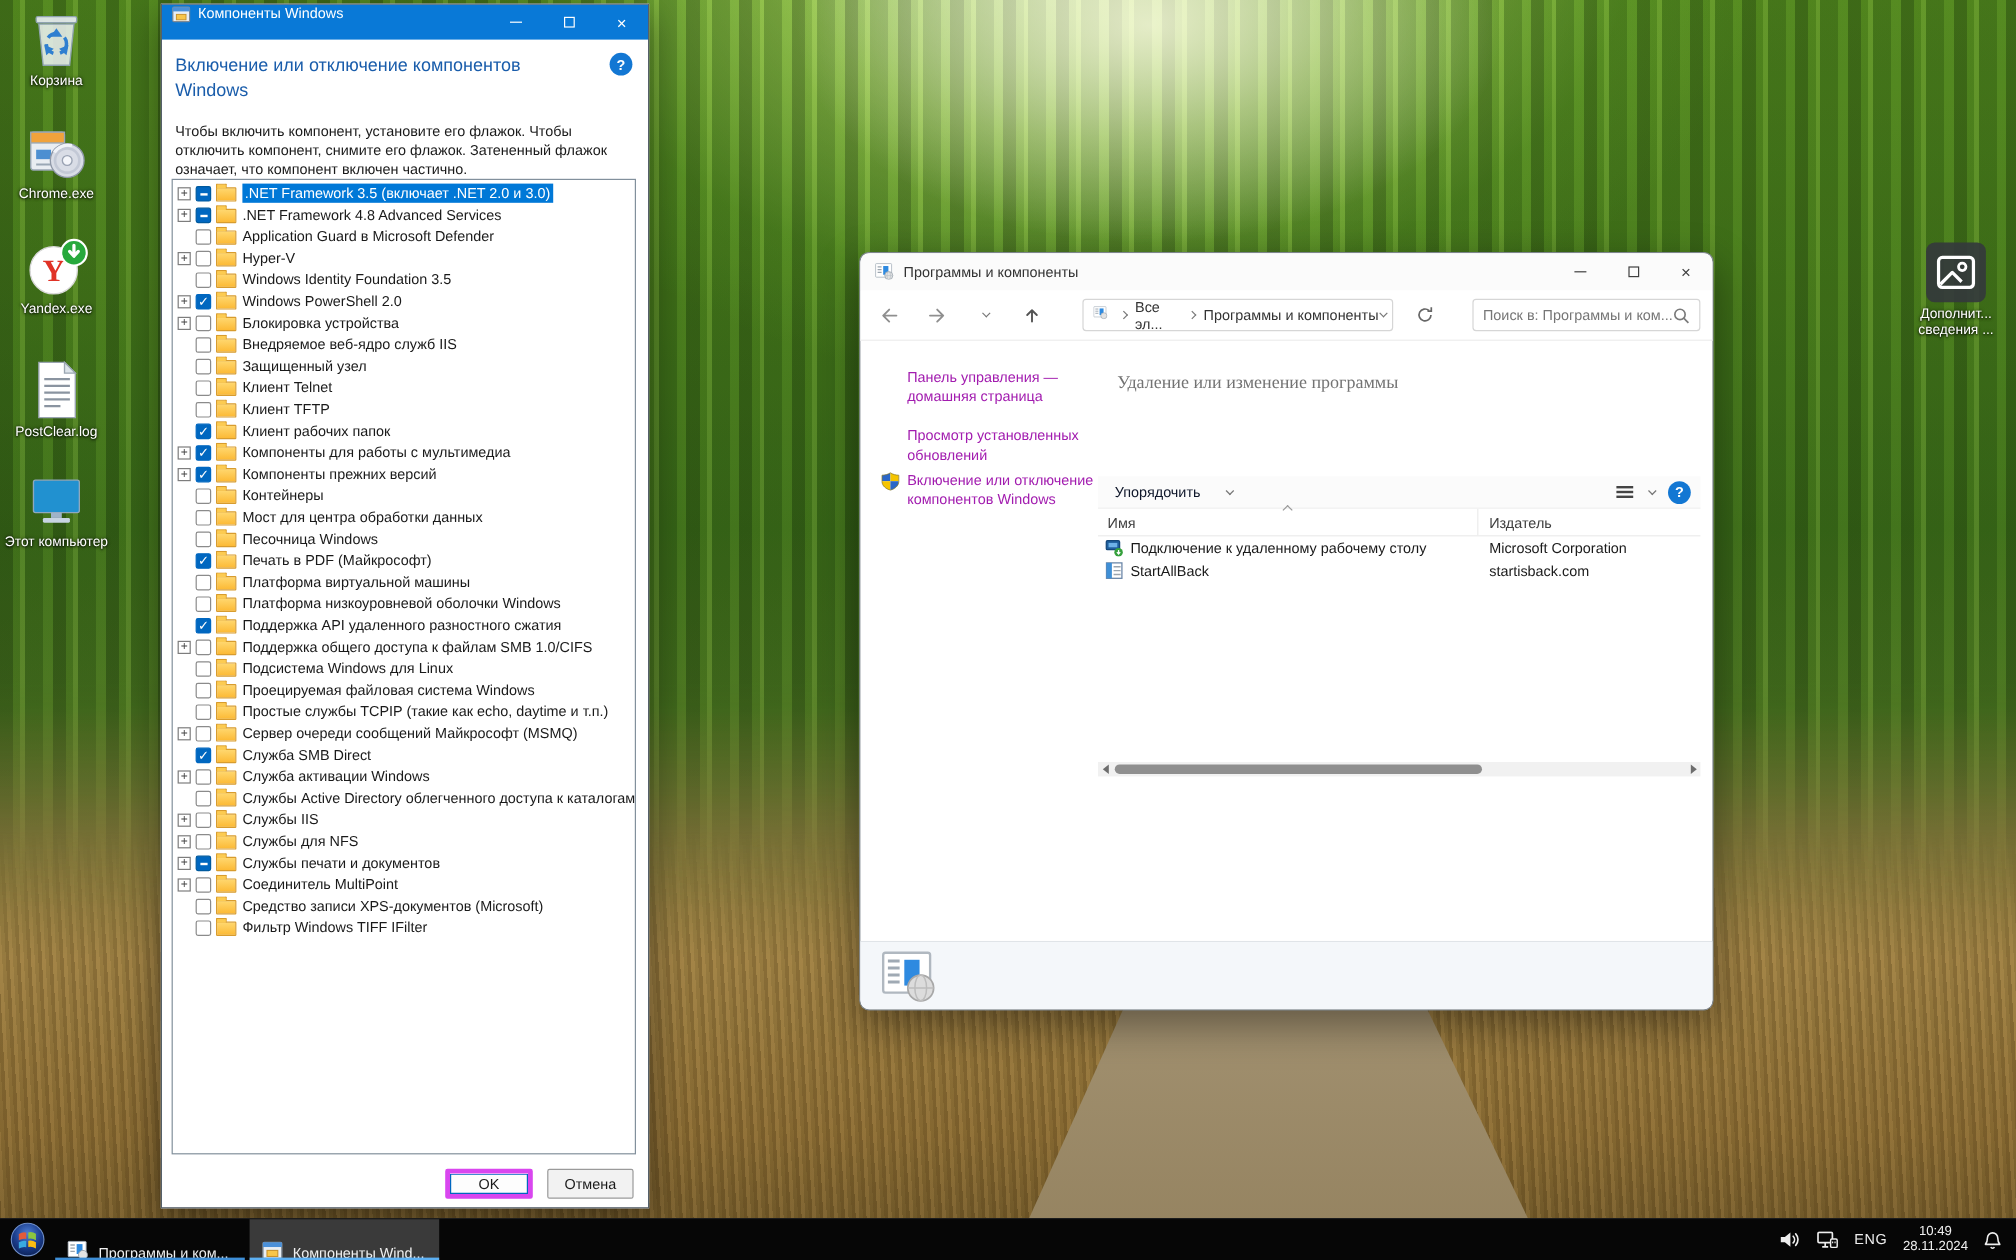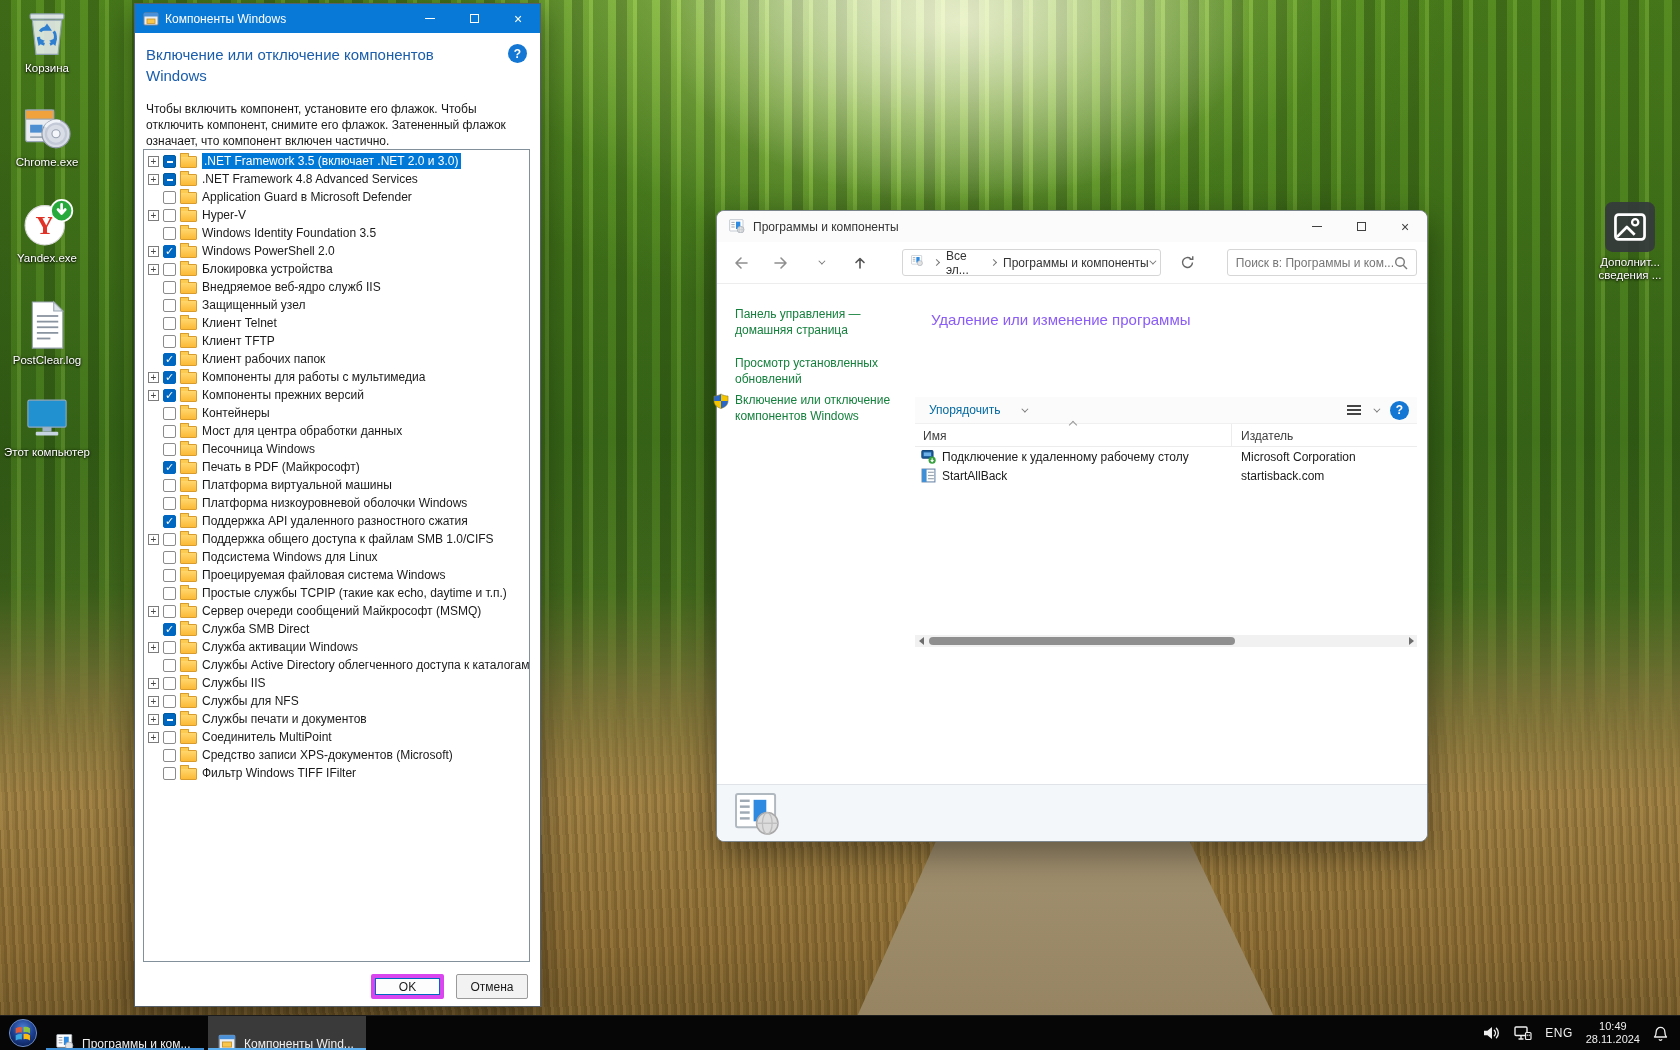--- a/index.html
+++ b/index.html
@@ -44,21 +44,21 @@
   .desk-col .desk-item:nth-child(5){ top:390px; }
   .desk-glyph { width:54px; height:54px; margin:0 auto; }
   .desk-glyph svg { width:100%; height:100%; }
   .desk-label { margin-top:2px; font-size:11.5px; color:#fff; line-height:13px;
     text-shadow:0 1px 2px rgba(0,0,0,.9), 0 0 3px rgba(0,0,0,.7); white-space:pre-line; }
   .desk-right { position:absolute; top:200px; right:4px; width:92px; z-index:1; text-align:center; }
 
   
   .dlg { position:absolute; left:134px; top:3px; width:407px; height:1004px; z-index:5;
     background:#fff; border:1px solid #55606a; box-shadow:0 10px 30px rgba(0,0,0,.45); }
-  .dlg-titlebar { height:29px; background:#0979d7; display:flex; align-items:center; color:#fff; }
+  .dlg-titlebar { height:29px; background:#0979d7; display:flex; align-items:flex-start; color:#fff; }
   .dlg-titlebar .t-icon { width:16px; height:16px; margin:0 6px 0 8px; }
   .dlg-title { font-size:12px; flex:1; }
   .cap-btn { width:44px; height:29px; display:flex; align-items:center; justify-content:center; color:#fff; }
   .g-min { width:10px; height:1px; background:currentColor; display:block; }
   .g-max { width:9px; height:9px; border:1px solid currentColor; display:block; }
   .g-close { font-size:14px; line-height:14px; }
   .dlg-heading { position:absolute; left:11px; top:40px; width:330px; font-size:15px; line-height:21px; color:#1a5dab; }
   .help-circle { position:absolute; right:13px; top:40px; width:19px; height:19px; border-radius:50%;
     background:#1377d3; color:#fff; font-size:12px; font-weight:bold; display:flex; align-items:center; justify-content:center; }
   .dlg-desc { position:absolute; left:11px; top:97px; width:372px; font-size:12px; line-height:16px; color:#1a1a1a; }
@@ -98,30 +98,30 @@
   .chev { width:5px; height:5px; border-right:1.4px solid #777; border-bottom:1.4px solid #777; display:inline-block; flex:0 0 auto; }
   .chev.r { transform:rotate(-45deg); margin:0 7px; }
   .chev.d { transform:rotate(45deg) translateY(-2px); }
   .crumb-cur { white-space:nowrap; }
   .crumbbox .spacer { flex:1; }
   .refresh-btn { width:28px; height:27px; display:flex; align-items:center; justify-content:center; }
   .searchbox { margin-left:12px; width:200px; height:27px; border:1px solid #d6d6d6; border-radius:3px;
     display:flex; align-items:center; padding:0 8px; font-size:12px; color:#767676; }
   .searchbox .ph { flex:1; white-space:nowrap; overflow:hidden; }
   .pw-body { position:absolute; left:0; right:0; top:73px; bottom:0; }
-  .sb-link { position:absolute; left:18px; width:158px; font-size:12px; line-height:16px; color:#15803d; cursor:pointer; }
+  .sb-link { position:absolute; left:39px; width:158px; font-size:12px; line-height:16px; color:#a21caf; cursor:pointer; }
   .sb-links .sb-link:nth-child(1){ top:22px; }
   .sb-links .sb-link:nth-child(2){ top:71px; }
   .sb-links .sb-link:nth-child(3){ top:108px; }
   .sb-link .shield { position:absolute; left:-22px; top:1px; width:16px; height:16px; }
-  .pw-heading { position:absolute; left:214px; top:27px; font-size:15px; color:#8b5cf6; }
+  .pw-heading { position:absolute; left:214px; top:27px; font-size:15px; color:#737373;font-family:Liberation Serif, serif; }
   .pw-desc { position:absolute; left:214px; top:56px; width:486px; font-size:12px; line-height:16px; color:#1a1a1a; }
   .pw-toolbar { position:absolute; left:198px; right:10px; top:113px; height:27px; background:#fbfbfb;
     display:flex; align-items:center; padding:0 8px 0 14px; border-bottom:1px solid #f0f0f0; }
-  .organize { font-size:12px; color:#0369a1; display:flex; align-items:center; gap:21px; }
+  .organize { font-size:12px; color:#0f172a; display:flex; align-items:center; gap:21px; }
   .tb-right { margin-left:auto; display:flex; align-items:center; gap:12px; }
   .ic-list { width:14px; height:10px; border-top:2px solid #444; border-bottom:2px solid #444; position:relative; }
   .ic-list::after { content:""; position:absolute; left:0; right:0; top:2px; height:2px; background:#444; }
   .pw-table { position:absolute; left:198px; right:10px; top:140px; bottom:120px; font-size:12px; }
   .pt-header { height:23px; border-bottom:1px solid #ececec; position:relative; color:#404040; }
   .pt-header .h-name { position:absolute; left:8px; top:5px; }
   .pt-header .h-pub { position:absolute; left:326px; top:5px; }
   .pt-header .sort { position:absolute; left:155px; top:-2px; width:6px; height:6px;
     border-left:1.4px solid #999; border-top:1.4px solid #999; transform:rotate(45deg); }
   .col-div { position:absolute; left:316px; top:0; bottom:0; width:1px; background:#ececec; }

